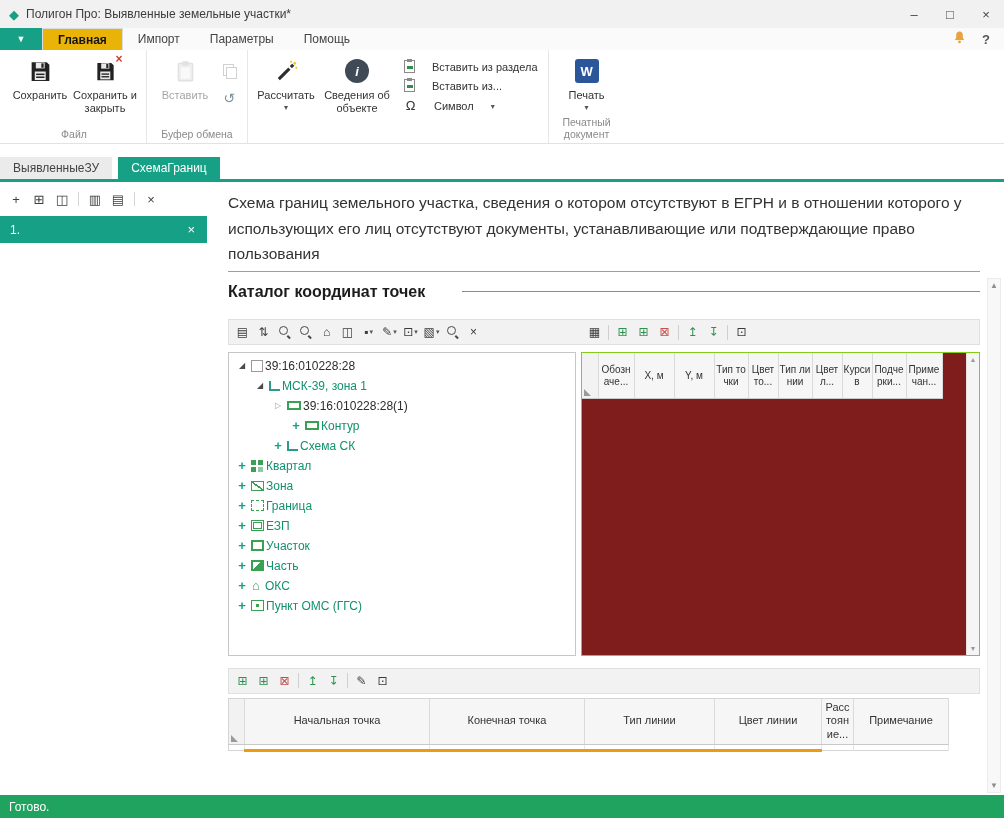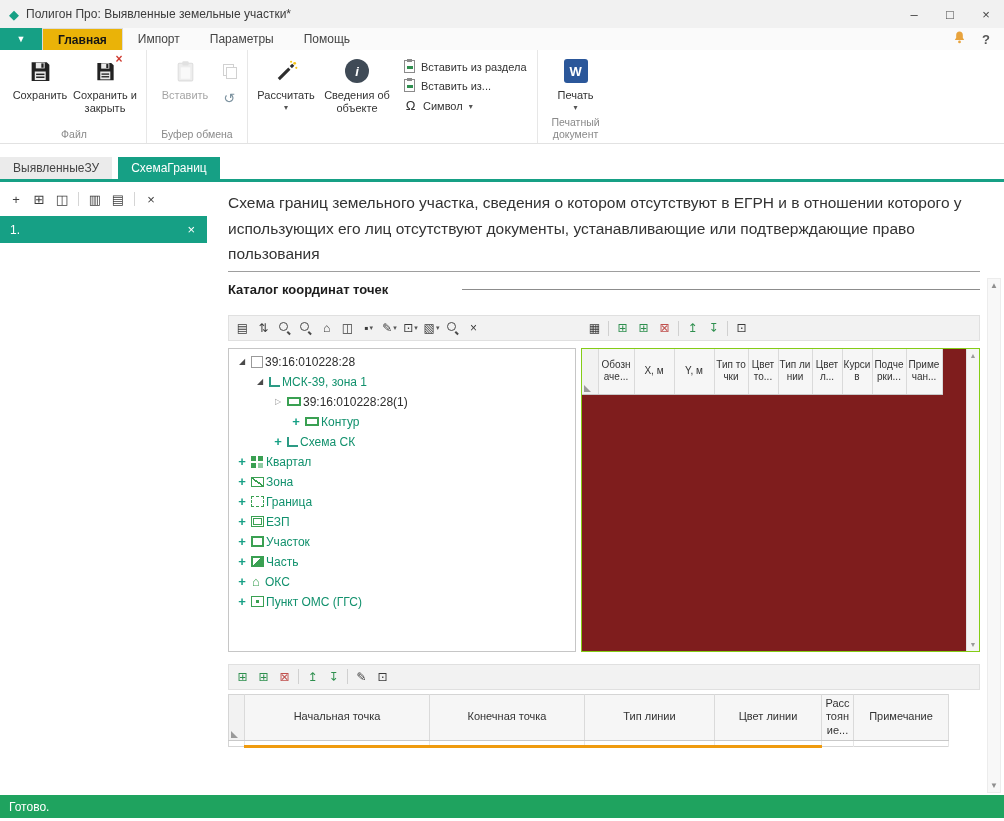--- a/index.html
+++ b/index.html
@@ -36,21 +36,21 @@
   .bigbtn .lbl{font-size:11px;line-height:1.18;text-align:center;color:#333;margin-top:3px}
   .dd-arrow{font-size:8px;color:#555;margin-top:1px;text-align:center}
   .disabled{opacity:.45}
   .mini-col{display:flex;flex-direction:column;gap:8px;padding-top:7px;margin-left:2px}
   .mini-btn{width:22px;height:20px;display:flex;align-items:center;justify-content:center}
   .undo-g{font-size:14px;color:#7d93a0}
   .copy-ico{width:13px;height:13px;position:relative;display:inline-block}
   .copy-ico::before,.copy-ico::after{content:"";position:absolute;width:9px;height:10px;border:1px solid #9a9a9a;background:#fff}
   .copy-ico::before{left:0;top:0}.copy-ico::after{left:3px;top:3px}
   .smalls{display:flex;flex-direction:column;justify-content:flex-start;padding-top:6px;gap:4px;margin-left:4px}
-  .smallbtn{display:flex;align-items:center;gap:6px;font-size:11px;color:#333;padding:1px 3px;white-space:nowrap}
+  .smallbtn{display:flex;align-items:center;gap:17px;font-size:11px;color:#333;padding:1px 3px;white-space:nowrap}
   .mini-clip{width:11px;height:13px;border:1px solid #8a8a8a;background:#fdfdfd;position:relative;flex:none}
   .mini-clip::before{content:"";position:absolute;left:2px;right:2px;top:-2px;height:3px;background:#8a8a8a}
   .mini-clip::after{content:"";position:absolute;left:2px;top:5px;width:6px;height:3px;background:#2f8f4f}
   .omega-g{font-size:13px;color:#333;width:13px;text-align:center}
   .badge-x{position:absolute;top:-4px;right:-6px;color:#cf3a30;font-weight:700;font-size:12px}
   .info-icon{width:24px;height:24px;border-radius:50%;background:#3f4a56;color:#fff;font-weight:700;
              display:flex;align-items:center;justify-content:center;font-size:13px;font-style:italic}
   .word-icon{width:24px;height:24px;background:#2b579a;border-radius:3px;color:#fff;font-weight:700;font-size:13px;
              display:flex;align-items:center;justify-content:center}
 
@@ -69,21 +69,21 @@
   .sb-sep{width:1px;height:14px;background:#d5d5d5;margin:0 3px}
   .sb-item{margin-top:6px;height:27px;background:var(--teal);color:#fff;display:flex;align-items:center;
            padding:0 12px 0 10px;font-size:12px}
   .sb-item .x{margin-left:auto;font-size:13px}
 
   .content{flex:1;padding:8px 24px 0 21px;position:relative;overflow:hidden}
   .intro{font-size:15.5px;line-height:1.66;color:#333}
   .hr{height:1px;background:#9e9e9e;margin-top:4px}
   .sec{display:flex;align-items:center;margin-top:9px}
   .sec.two{margin-top:14px}
-  .sec-label{width:234px;font-weight:700;font-size:13px;color:#1c1c1c;line-height:1.35;flex:none}
+  .sec-label{width:234px;font-weight:700;font-size:16px;color:#1c1c1c;line-height:1.35;flex:none}
   .sec .rule{flex:1;height:1px;background:#8c8c8c}
 
   .toolbar{height:26px;background:#f2f2f2;border:1px solid #e0e0e0;display:flex;align-items:center;
            padding:0 3px;position:relative}
   .toolbar.t1{margin-top:16px}
   .toolbar.t2{margin-top:12px}
   .tbtn{min-width:21px;height:21px;display:flex;align-items:center;justify-content:center;color:#3a3a3a;font-size:12px}
   .tbtn .dd{font-size:7px;color:#555;margin-left:1px}
   .tbtn.green{color:#2e8f4e}.tbtn.red{color:#c0504d}
   .tb-sep{width:1px;height:15px;background:#d0d0d0;margin:0 3px}

